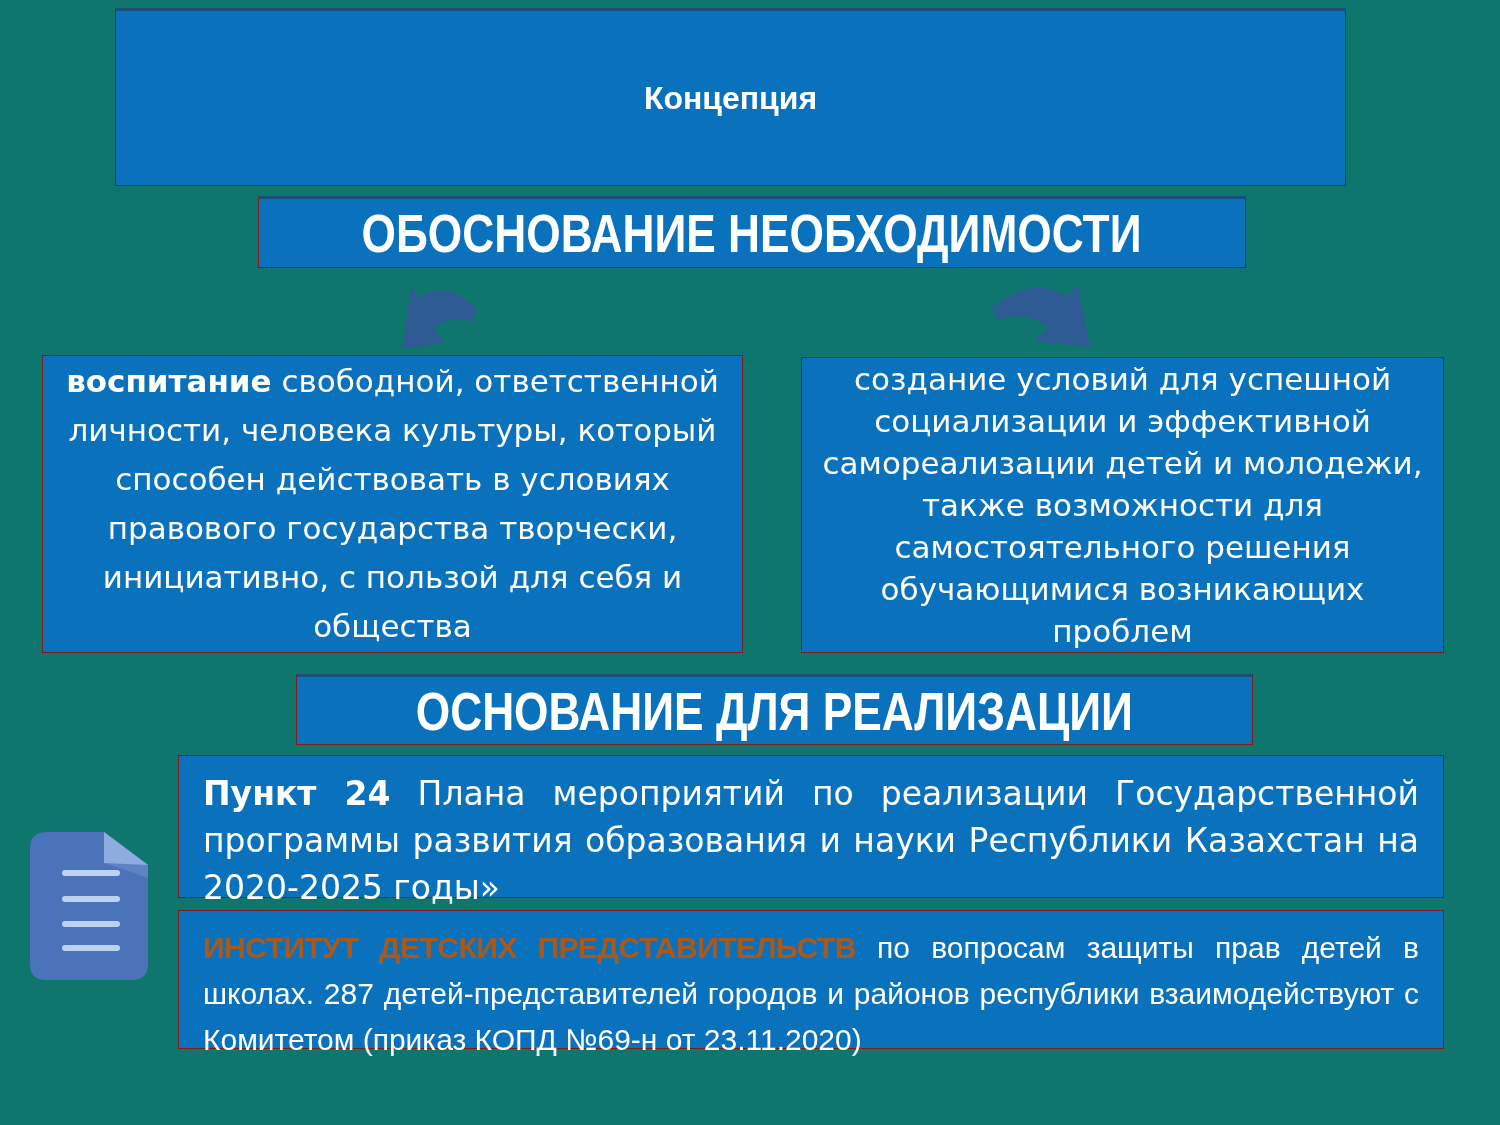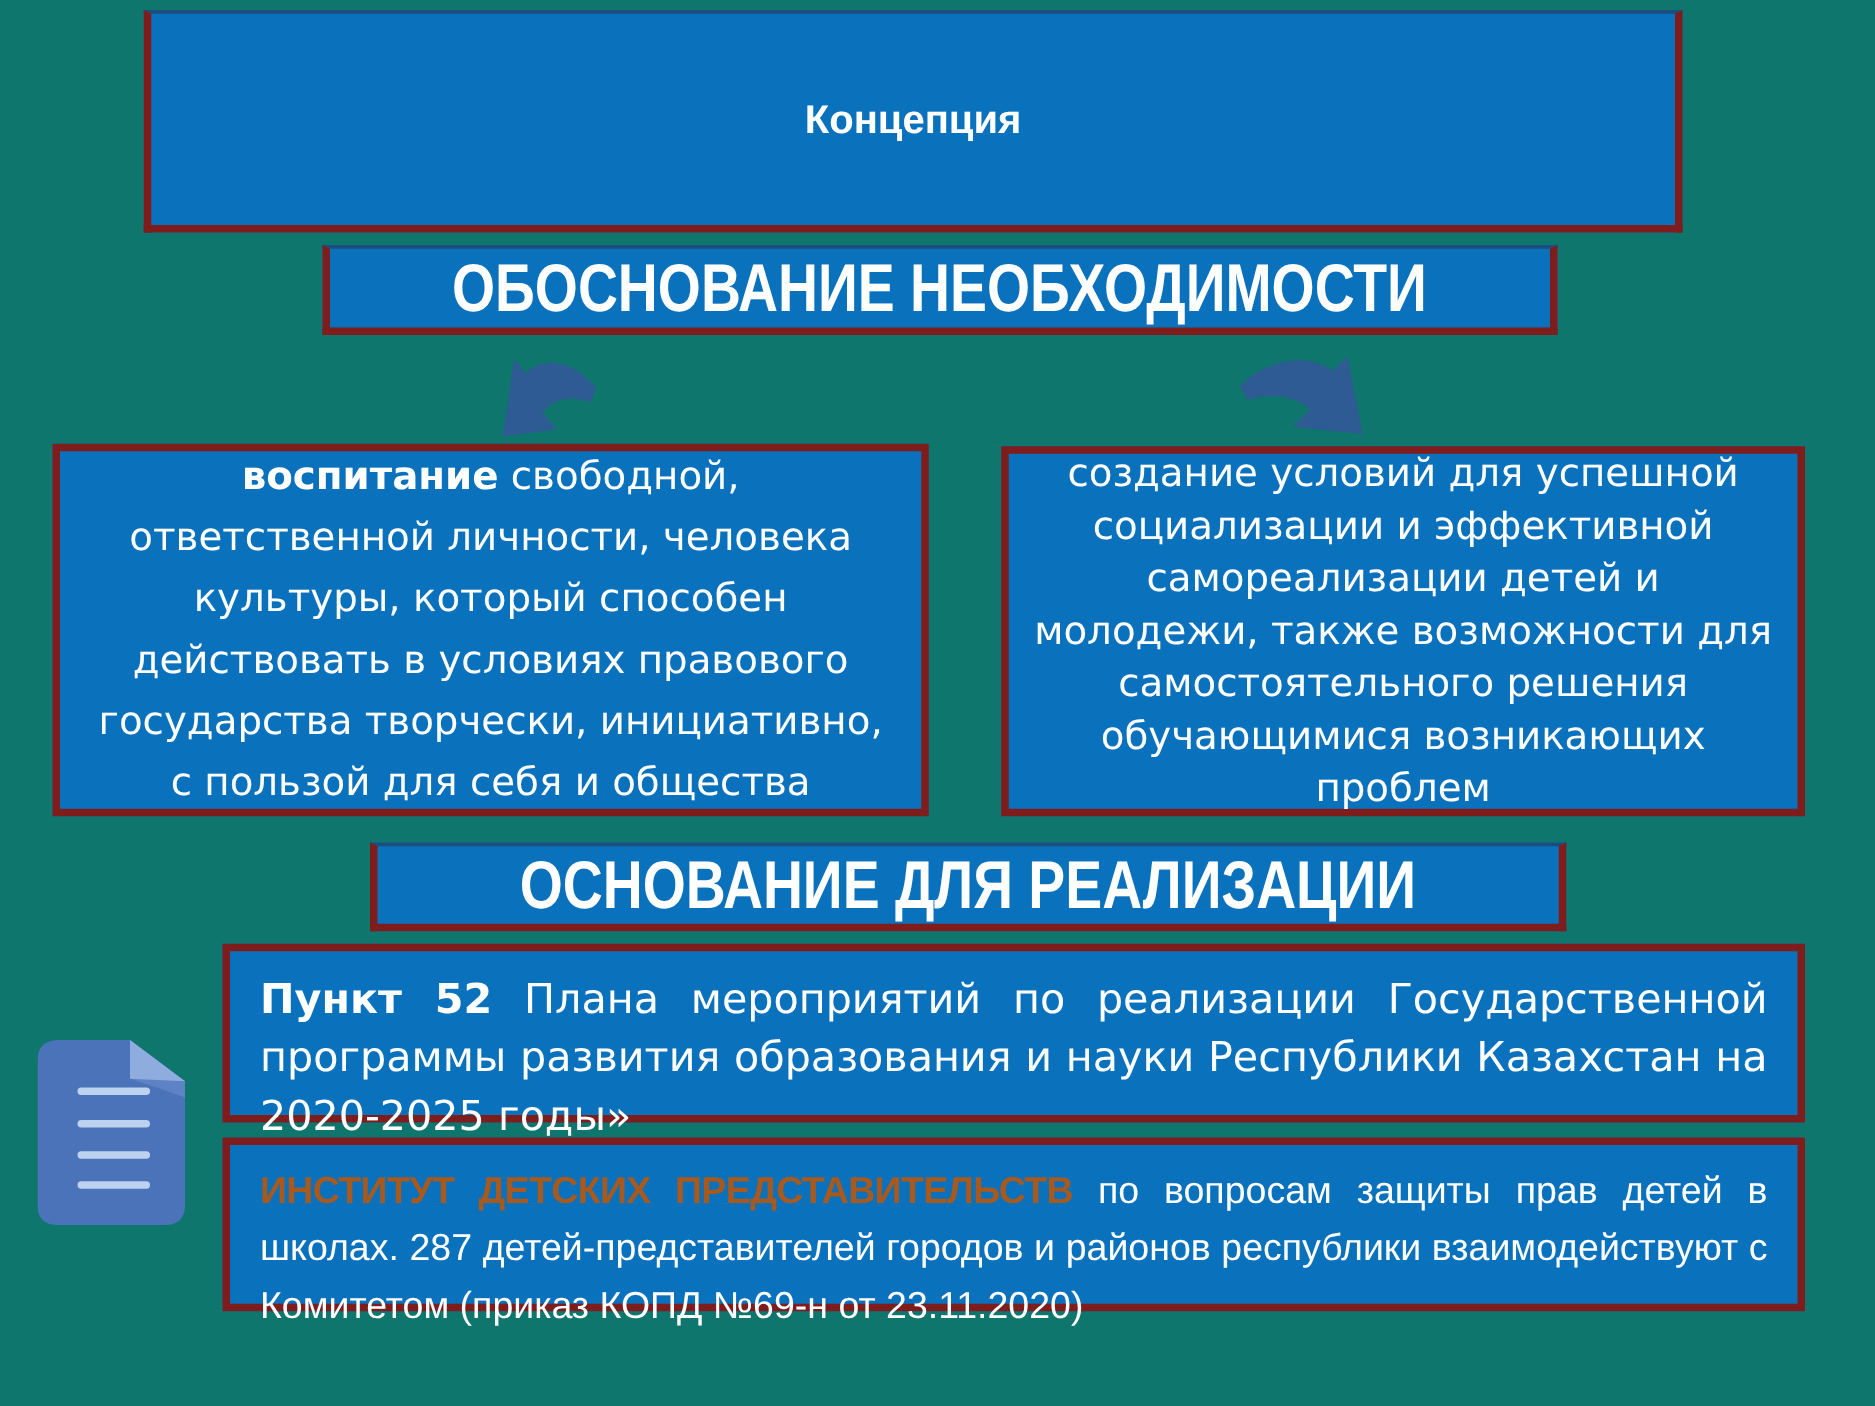--- a/index.html
+++ b/index.html
@@ -2,21 +2,21 @@
 <html><head>
 <meta charset="utf-8">
 <style>
   html,body { margin:0; padding:0; background:#ffffff; }
   .slide {
     position:relative; width:1500px; height:1125px; background:#0f766e;
     font-family:"DejaVu Sans", sans-serif; overflow:hidden;
   }
   .blue-block {
     position:absolute; background:#0A71BD; color:#ffffff; box-sizing:border-box;
-    border:6px solid #7f1d1d;
+    border:1px solid #7f1d1d;
   }
   .dark-top { border-top:3px solid #1B4E7D; }
 
   
   .header-box {
     left:115px; top:8px; width:1231px; height:178px;
     display:flex; flex-direction:column; justify-content:center;
     text-align:center; font-family:"Liberation Sans", sans-serif;
     font-weight:bold; font-size:32px; line-height:43px;
   }
@@ -92,21 +92,21 @@
 
   <div class="blue-block content-box box-right">
     <p>создание условий для успешной социализации и эффективной самореализации детей и молодежи, также возможности для самостоятельного решения обучающимися возникающих проблем</p>
   </div>
 
   <div class="blue-block dark-top banner banner-2">
     <span>ОСНОВАНИЕ ДЛЯ РЕАЛИЗАЦИИ</span>
   </div>
 
   <div class="blue-block basis-box box-point35">
-    <p><span class="lead-bold">Пункт 52</span><span> Плана мероприятий по реализации Государственной программы развития образования и науки Республики Казахстан на 2020-2025 годы»</span></p>
+    <p><span class="lead-bold">Пункт 24</span><span> Плана мероприятий по реализации Государственной программы развития образования и науки Республики Казахстан на 2020-2025 годы»</span></p>
   </div>
 
   <div class="blue-block basis-box box-institute">
     <p><span class="lead-orange">ИНСТИТУТ ДЕТСКИХ ПРЕДСТАВИТЕЛЬСТВ</span><span> по вопросам защиты прав детей в школах. 287 детей-представителей городов и районов республики взаимодействуют с Комитетом (приказ КОПД №69-н от 23.11.2020)</span></p>
   </div>
 
   <svg class="doc-icon" viewBox="0 0 118 148">
     <path d="M18,0 H74 L118,33 V132 Q118,148 102,148 H16 Q0,148 0,132 V16 Q0,0 18,0 Z" fill="#4A73B9"></path>
     <path d="M74,0 L118,33 L118,46 Q96,38 74,31 Z" fill="#5D83C5"></path>
     <path d="M74,0 L118,33 L74,31 Z" fill="#8FACDF"></path>

